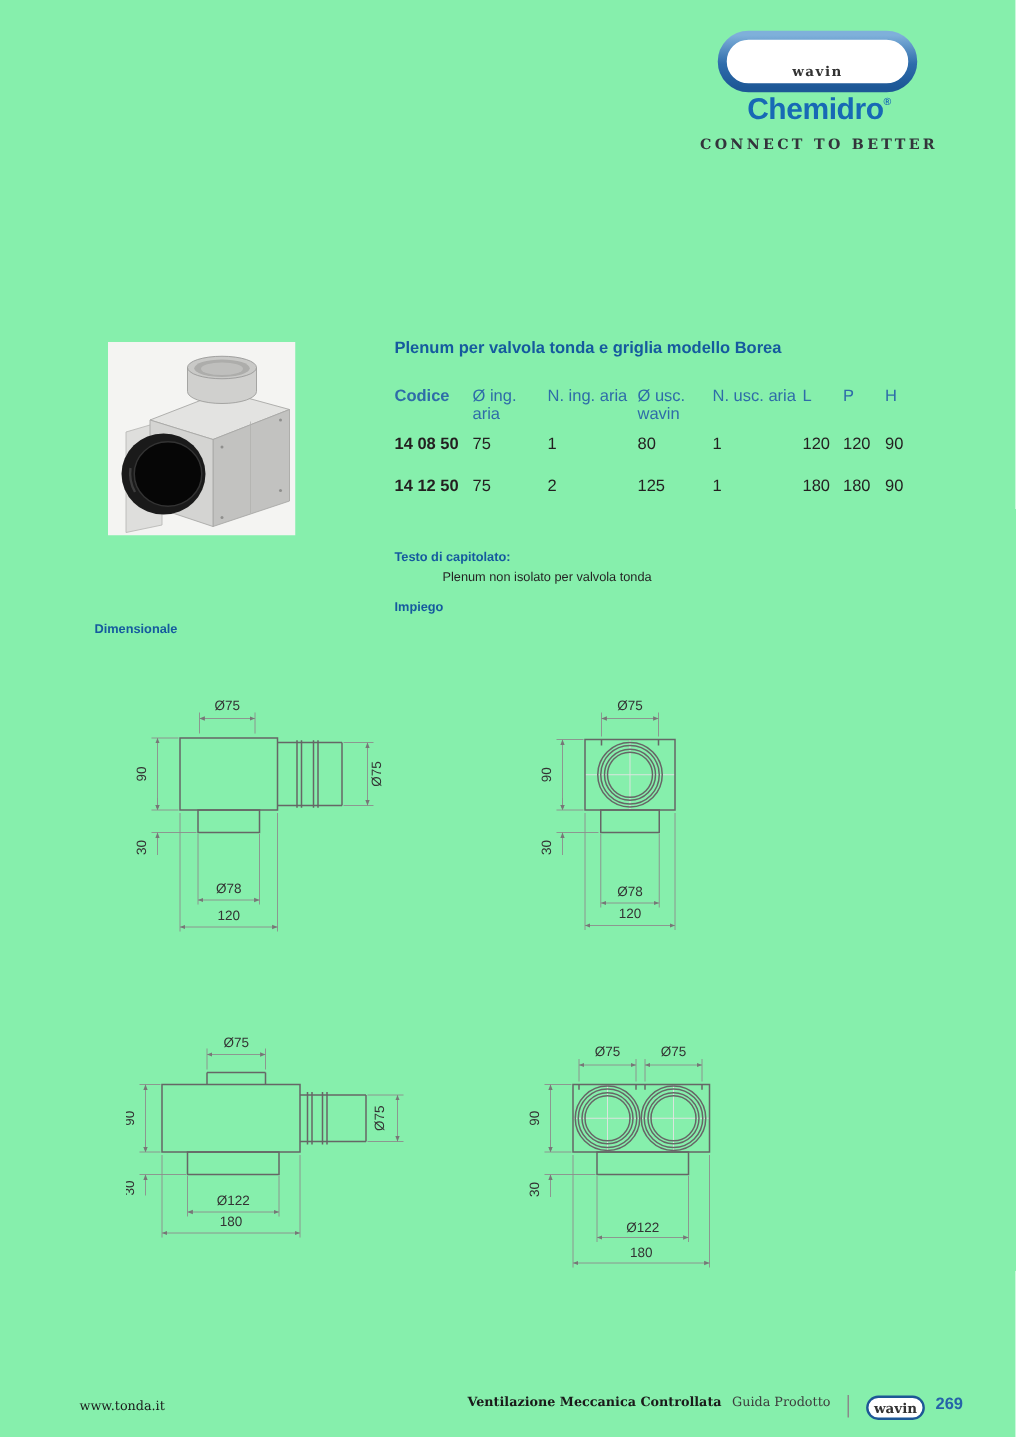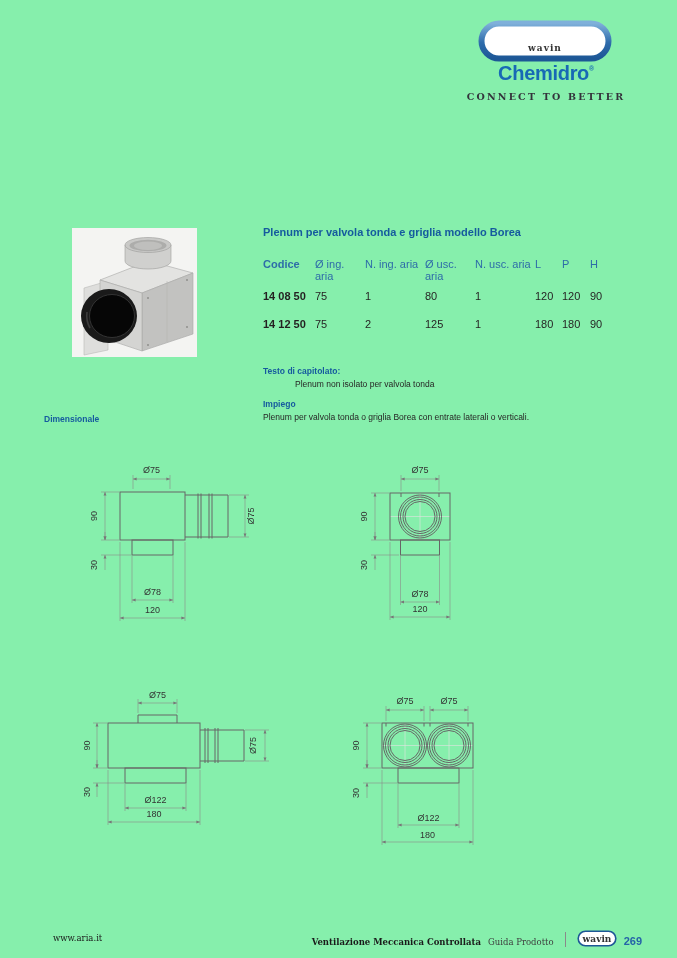--- a/index.html
+++ b/index.html
@@ -27,21 +27,21 @@
   table.spec tr.units td { color:#2e6ca8; height:17px; border-bottom:1.2px solid #2e6ca8; vertical-align:top; }
   table.spec tr.data td { height:28px; color:#231f20;margin-top:31px; }
   table.spec tr.data td.c0 { font-weight:bold; }
 
   .sec-head { font-size:8.5px; font-weight:bold; color:#155a9e; }
   .sec-body { font-size:8.5px; color:#231f20; }
 
   
   .footer { left:53px; right:35px; top:929px; height:18px; display:flex; align-items:center; }
   .f-left { font-family:"DejaVu Serif", serif; font-size:8.5px; color:#1a1a1a; }
-  .f-right { margin-left:auto; display:flex; align-items:flex-end; gap:7px; }
+  .f-right { margin-left:auto; display:flex; align-items:flex-start; gap:7px; }
   .f-series-b { font-family:"DejaVu Serif", serif; font-weight:bold; font-size:8.5px; color:#1a1a1a; }
   .f-series-r { font-family:"DejaVu Serif", serif; font-size:8.5px; color:#3d3d3d; }
   .f-div { width:1px; height:15px; background:#8a8a8a; margin:0 4px; }
   .f-page { font-size:11px; font-weight:bold; color:#2563a8; }
 
   svg text { font-family:"Liberation Sans", sans-serif; font-size:9px; fill:#333; }
   svg text.logo-t { font-family:"DejaVu Serif", serif; }
 </style>
 </head>
 <body>
@@ -101,21 +101,21 @@
       <col style="width:60px">
         <col style="width:27px">
         <col style="width:28px">
         <col style="width:25px">
     </colgroup>
     <tbody>
     <tr class="hdr">
       <td class="c0">Codice</td>
       <td>Ø ing. aria</td>
       <td>N. ing. aria</td>
-      <td>Ø usc. aria</td>
+      <td>Ø usc. wavin</td>
       <td>N. usc. aria</td>
       <td>L</td>
       <td>P</td>
       <td>H</td>
     </tr>
     <tr class="data">
       <td class="c0">14 08 50</td>
       <td>75</td>
       <td>1</td>
       <td>80</td>
@@ -133,23 +133,22 @@
       <td>180</td>
       <td>180</td>
       <td>90</td>
     </tr>
     </tbody>
   </table>
 
   <div class="abs sec-head" style="left:263px; top:366px;">Testo di capitolato:</div>
   <div class="abs sec-body" style="left:263px; top:379px;padding-left:32px;">Plenum non isolato per valvola tonda</div>
   <div class="abs sec-head" style="left:263px; top:399px;">Impiego</div>
-  <div class="abs sec-body" style="left:263px; top:412px;">Plenum per valvola tonda o griglia Borea con entrate laterali o verticali.</div>
-
-  <div class="abs sec-head" style="left:44px; top:414px;">Dimensionale</div>
+
+  <div class="abs sec-head" style="left:63px; top:414px;">Dimensionale</div>
 
   <svg class="abs" style="left:88px; top:458px;" width="180" height="170" viewBox="0 0 180 170">
     <defs>
       <marker id="a1" viewBox="0 0 10 10" refX="10" refY="5" markerWidth="6" markerHeight="6" orient="auto-start-reverse">
         <path d="M0,1 L10,5 L0,9 z" fill="#777"></path>
       </marker>
     </defs>
     <g stroke="#666" stroke-width="1" fill="none">
       <rect x="32" y="34" width="65" height="48"></rect>
       <rect x="44" y="82" width="41" height="15"></rect>
@@ -330,21 +329,21 @@
     </g>
     <text x="55" y="14" text-anchor="middle">Ø75</text>
     <text x="99" y="14" text-anchor="middle">Ø75</text>
     <text x="9" y="55.5" text-anchor="middle" transform="rotate(-90 9 55.5)">90</text>
     <text x="9" y="103" text-anchor="middle" transform="rotate(-90 9 103)">30</text>
     <text x="78.5" y="131" text-anchor="middle">Ø122</text>
     <text x="77.5" y="148" text-anchor="middle">180</text>
   </svg>
 
   <div class="abs footer">
-    <span class="f-left">www.aria.it</span>
+    <span class="f-left">www.tonda.it</span>
     <span class="f-right">
       <span class="f-series-b">Ventilazione Meccanica Controllata</span>
       <span class="f-series-r">Guida Prodotto</span>
       <span class="f-div"></span>
       <svg width="40" height="17" viewBox="0 0 40 17">
         <rect x="1.2" y="1.2" width="37.6" height="14.6" rx="7.3" fill="#fff" stroke="#1d5796" stroke-width="1.6"></rect>
         <text class="logo-t" x="20" y="12.2" text-anchor="middle" font-size="9.5" font-weight="bold" fill="#1d5796">wavin</text>
       </svg>
       <span class="f-page">269</span>
     </span>

